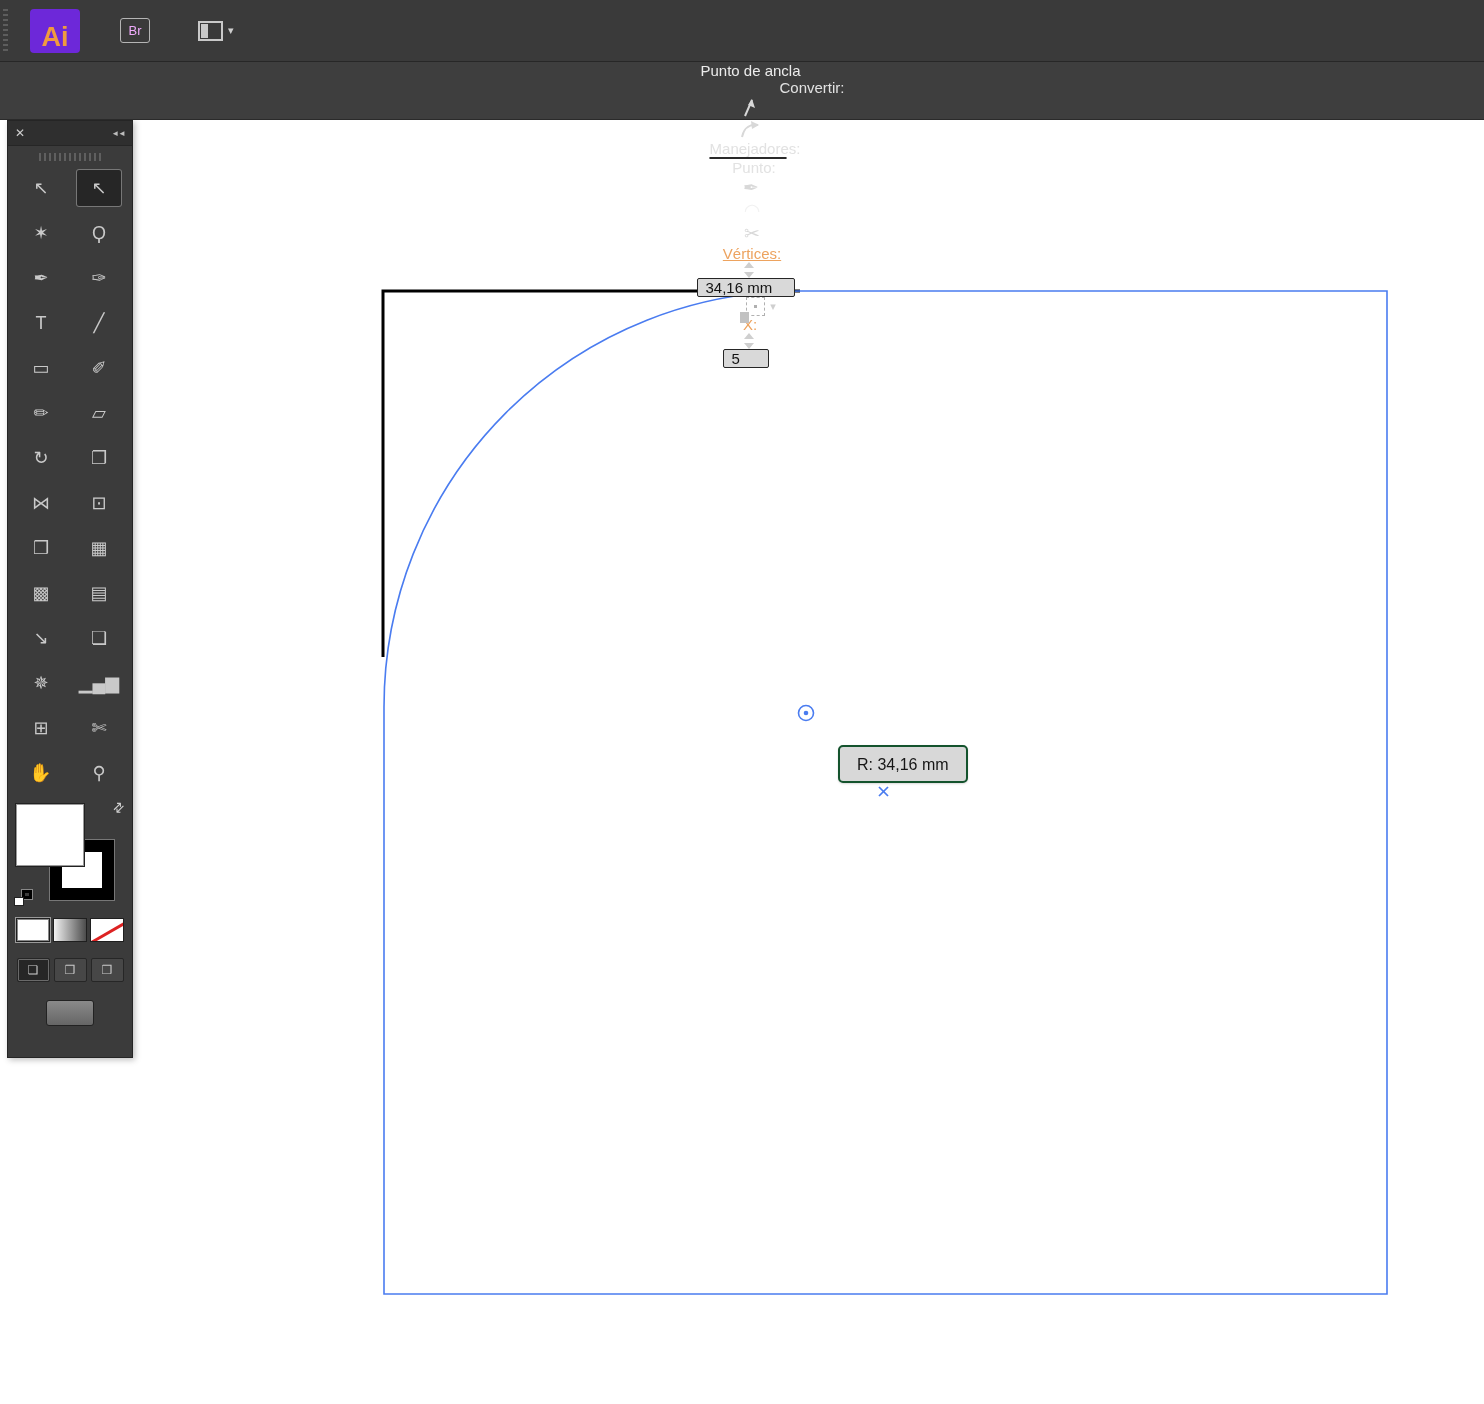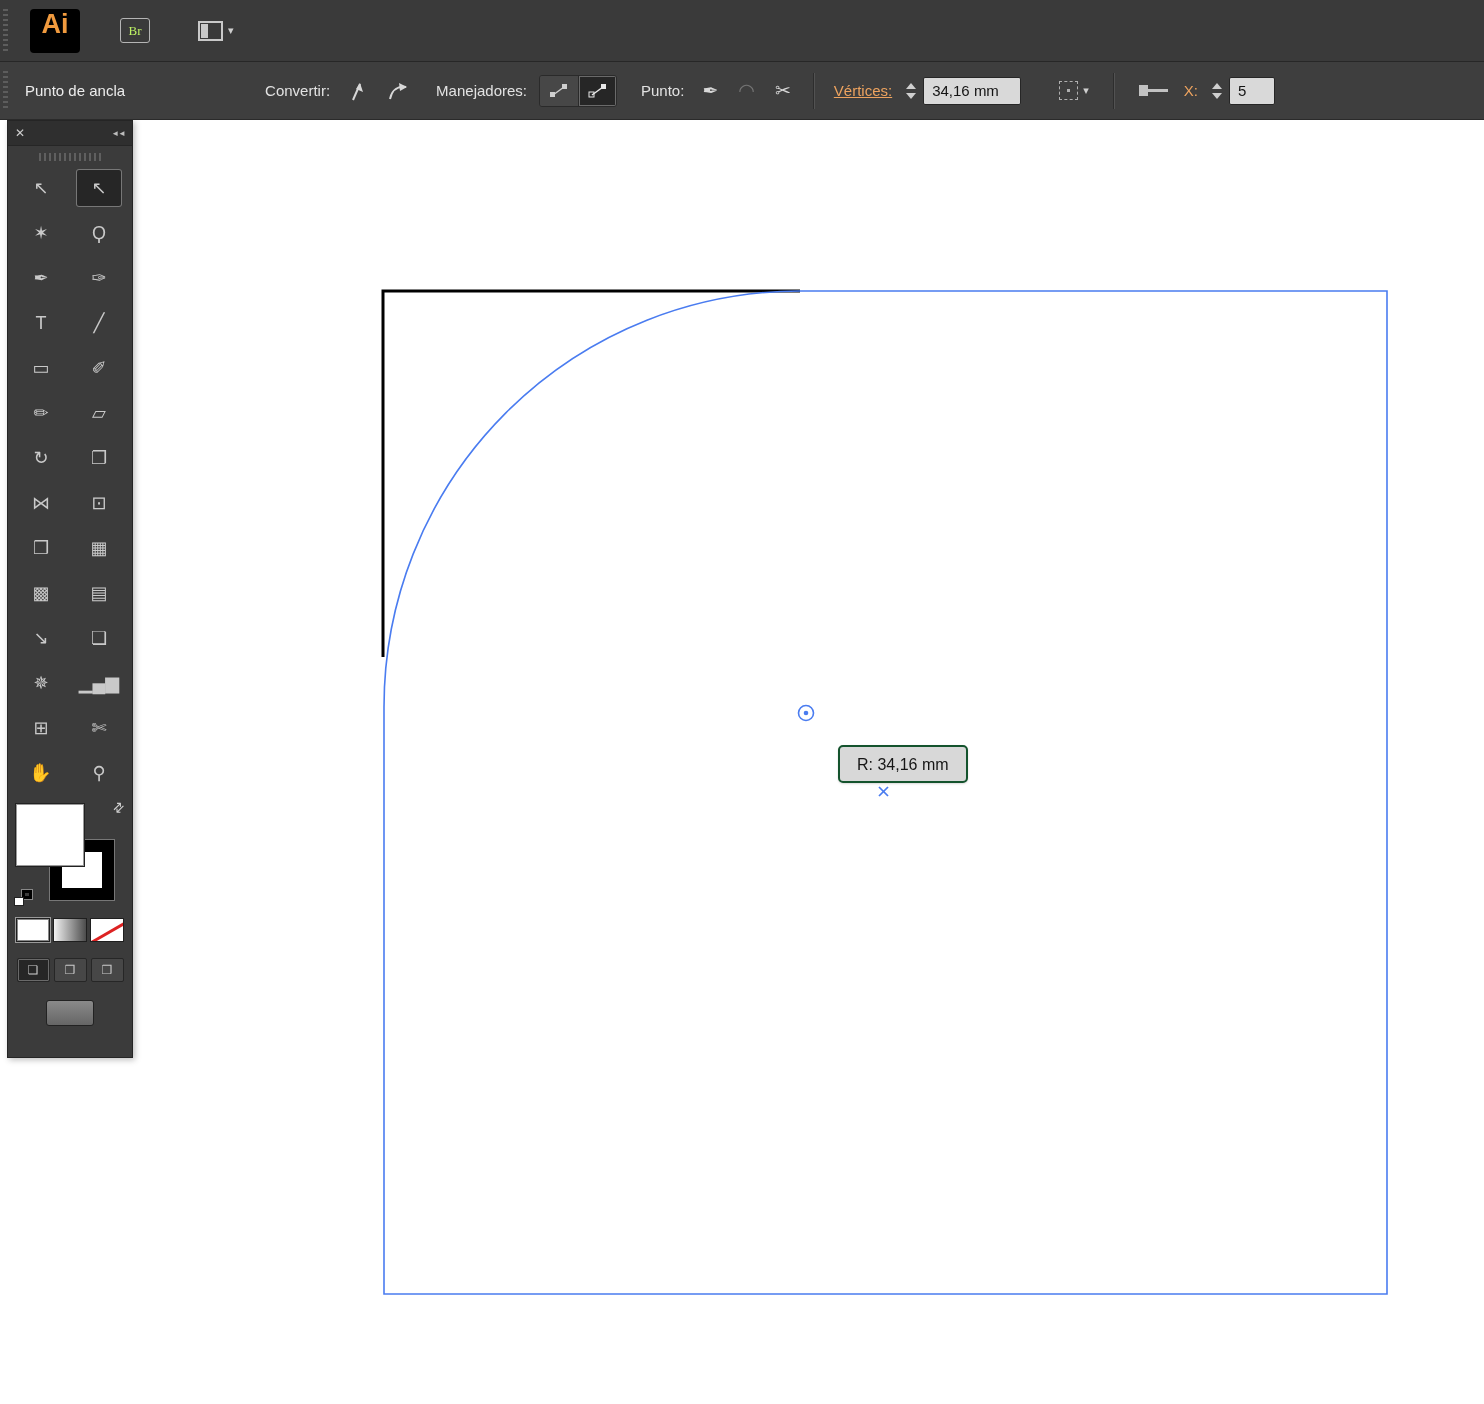--- a/index.html
+++ b/index.html
@@ -20,42 +20,42 @@
     position:absolute;top:0;left:0;width:1484px;height:62px;
     background:#3a3a3a;border-bottom:1px solid #272727;
     display:flex;align-items:center;z-index:30;
   }
   .vgrip{
     width:5px;height:70%;margin-left:3px;
     background:repeating-linear-gradient(180deg,#5d5d5d 0 2px,transparent 2px 5px);
   }
   .ai-logo{
     width:50px;height:44px;margin-left:22px;border-radius:4px;
-    background:#000000;display:flex;align-items:flex-start;justify-content:center;
+    background:#6d28d9;display:flex;align-items:flex-end;justify-content:center;
   }
   .ai-logo span{color:#f09a3e;font-size:27px;font-weight:bold;}
   .br-btn{
     margin-left:40px;width:30px;height:25px;background:transparent;
-    border:1px solid #b5b5b5;border-radius:3px;color:#bef264;
-    font-size:13px;font-family:Liberation Serif, serif;padding:0;cursor:default;
+    border:1px solid #b5b5b5;border-radius:3px;color:#f0abfc;
+    font-size:13px;font-family:Liberation Sans, sans-serif;padding:0;cursor:default;
   }
   .arrange{margin-left:48px;display:flex;align-items:center;gap:5px;cursor:default;}
   .arrange-icon{
     width:25px;height:20px;border:2px solid #c9c9c9;position:relative;background:#3a3a3a;
   }
   .arrange-icon::before{
     content:"";position:absolute;left:1px;top:1px;bottom:1px;width:7px;background:#c9c9c9;
   }
   .caret{color:#cfcfcf;font-size:11px;}
 
   
   .controlbar{
     position:absolute;top:62px;left:0;width:1484px;height:58px;
     background:#3e3e3e;border-bottom:1px solid #2a2a2a;
-    display:flex;align-items:center;z-index:30;white-space:nowrap;
+    display:flex;align-items:center;z-index:30;white-space:nowrap;flex-direction:column;
   }
   .cb-title{color:#ececec;font-size:15px;margin-left:17px;}
   .cb-label{color:#e2e2e2;font-size:15px;font-weight:normal;}
   .lbl-convertir{margin-left:140px;font-weight:normal;}
   .icon-btn{
     background:transparent;border:none;padding:0;margin:0;
     display:flex;align-items:center;justify-content:center;cursor:default;
   }
   .cv1{margin-left:18px;}
   .cv2{margin-left:16px;}

